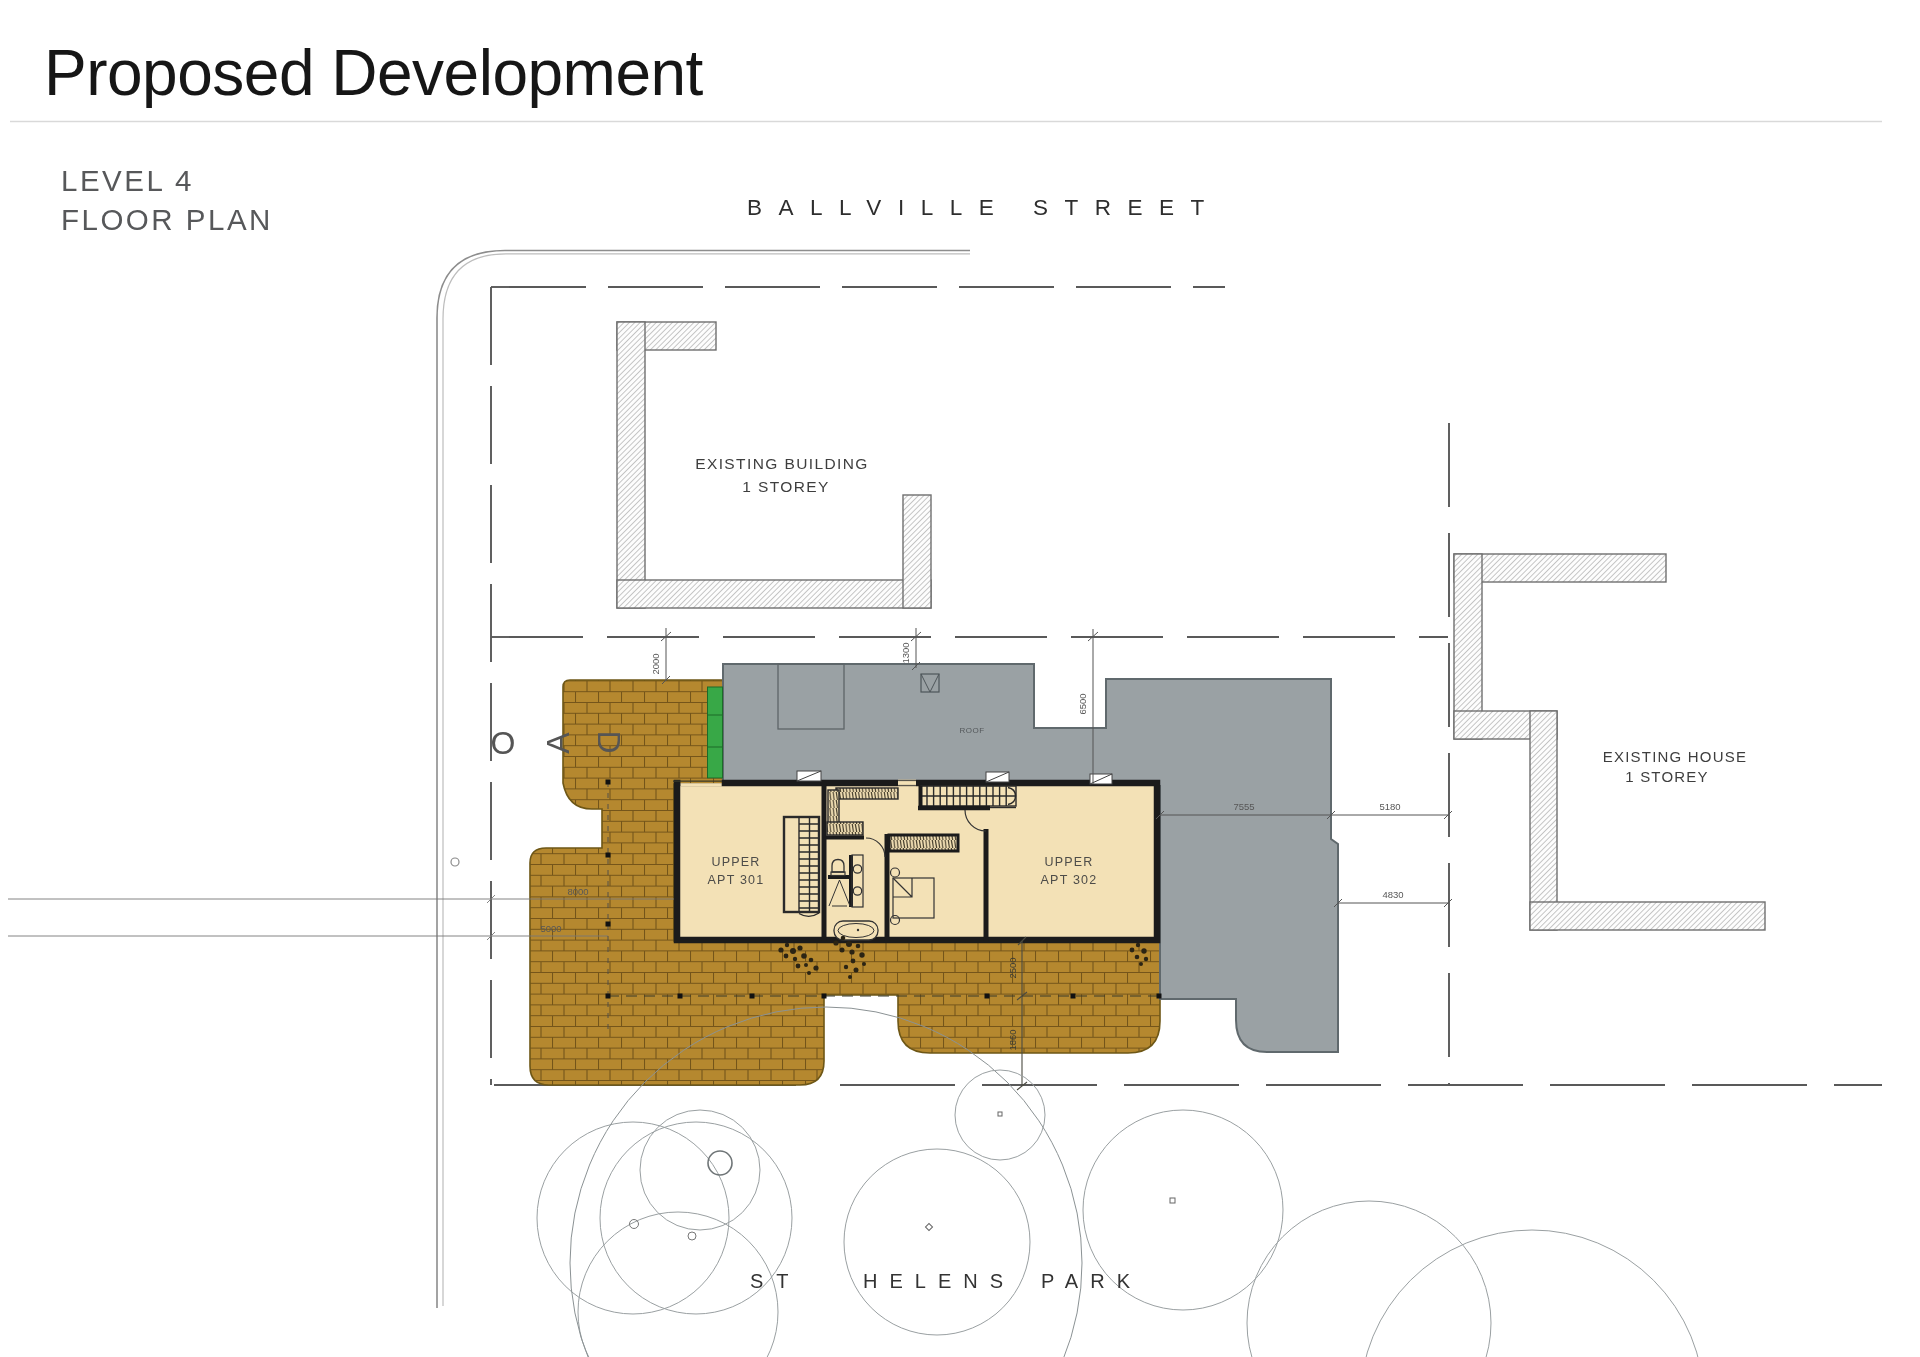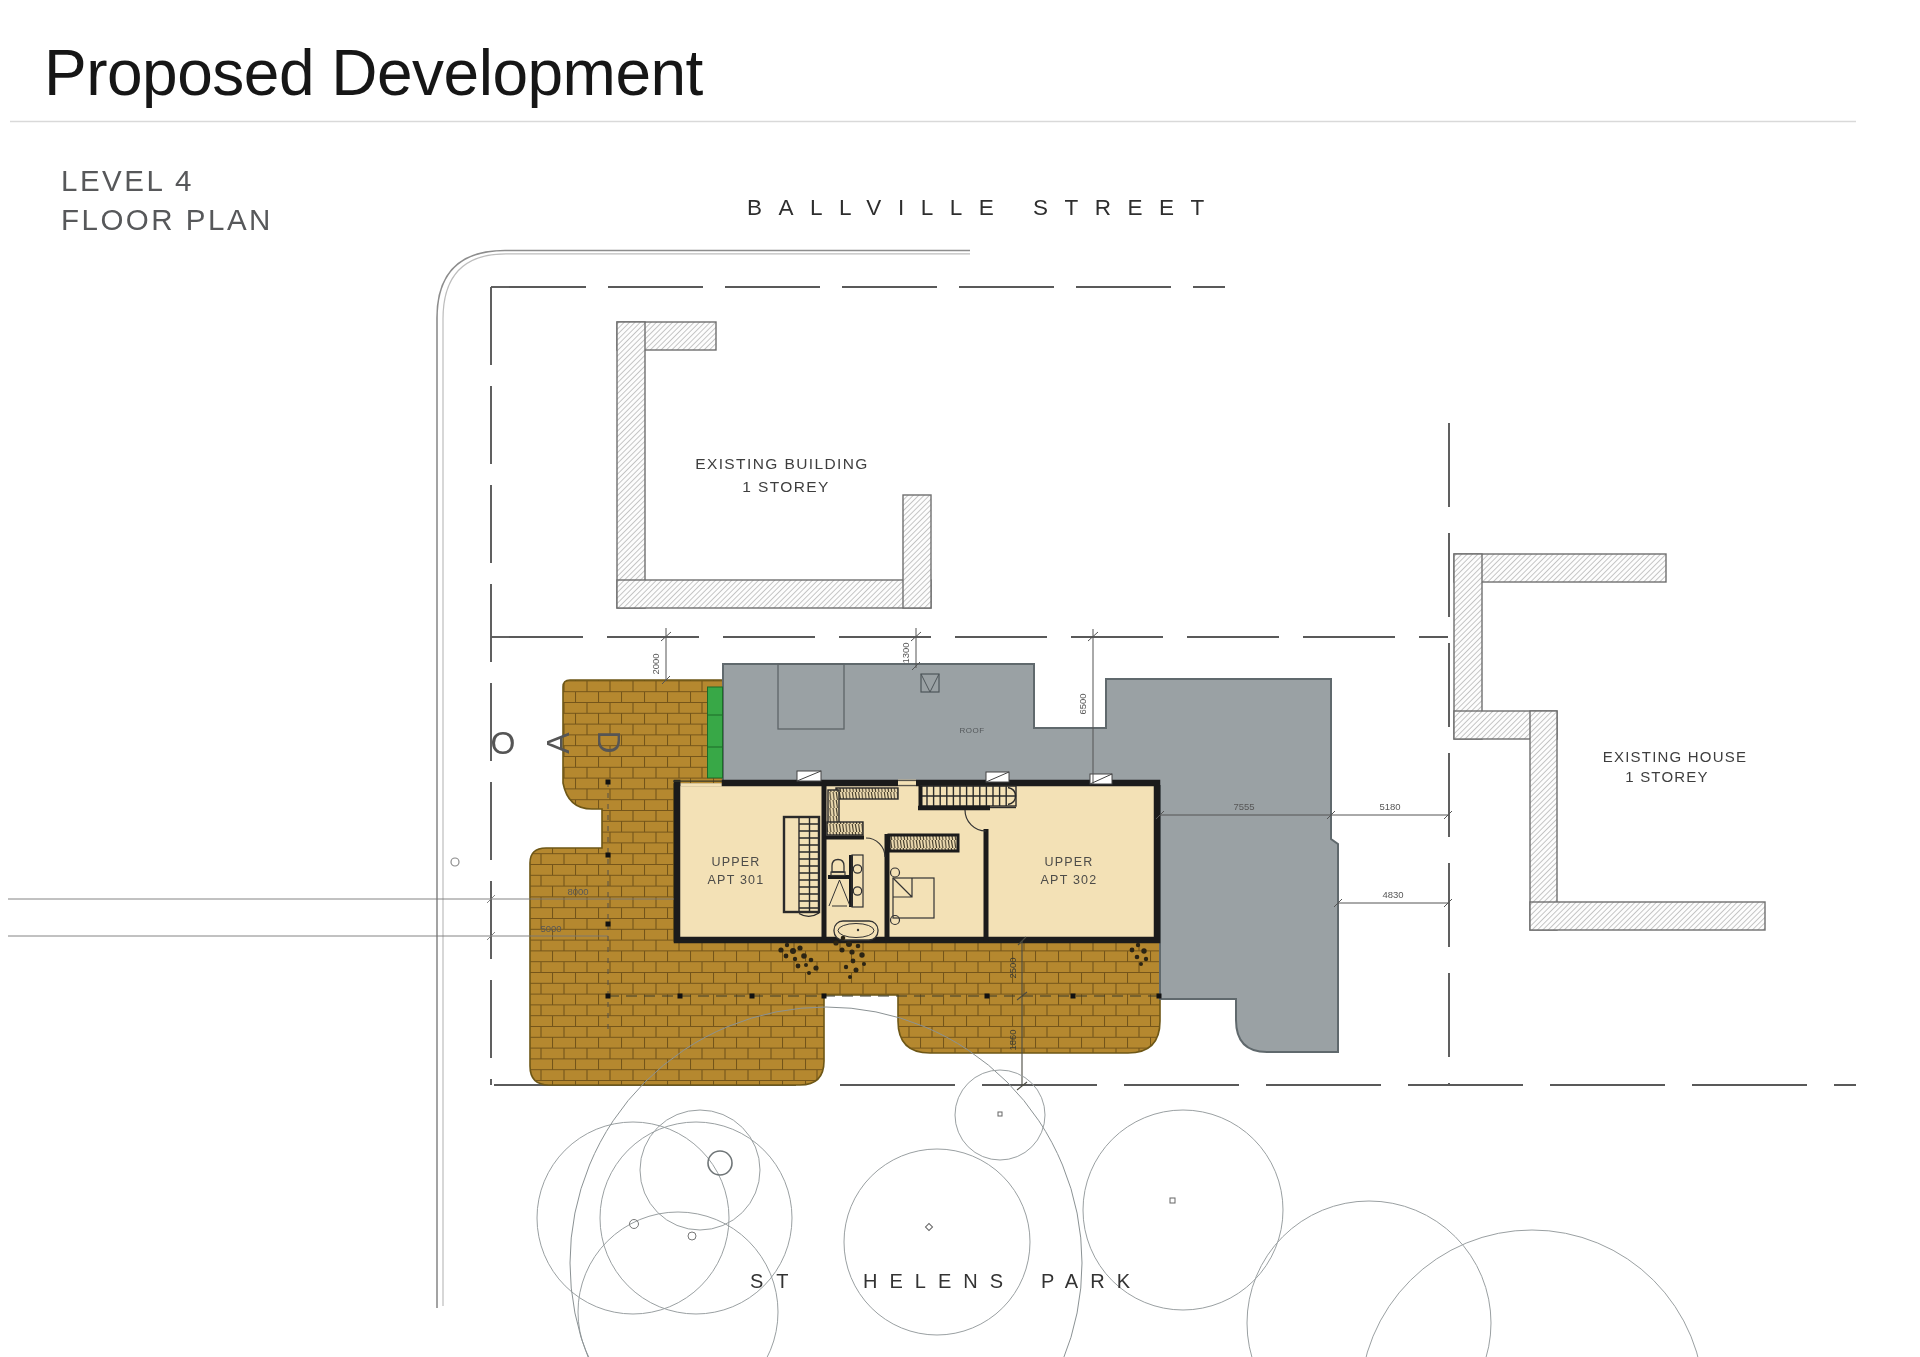--- a/index.html
+++ b/index.html
@@ -1,17 +1,17 @@
 <!DOCTYPE html>
 <html><head>
 <meta charset="utf-8">
 <style>
   html,body{margin:0;padding:0;background:#fff;}
   .page{position:relative;width:1856px;height:1357px;overflow:hidden;background:#fff;
-        font-family:"Liberation Sans", sans-serif;}
+        font-family:"Liberation Sans", sans-serif;padding-left:26px;}
   svg{position:absolute;left:0;top:0;}
   text{font-family:"Liberation Sans", sans-serif;}
 </style>
 </head>
 <body>
 <div class="page">
 <svg width="1920" height="1357" viewBox="0 0 1920 1357">
 <defs>
   <pattern id="brick" width="23" height="21.6" patternUnits="userSpaceOnUse">
     <rect width="23" height="21.6" fill="#b5882f"></rect>

